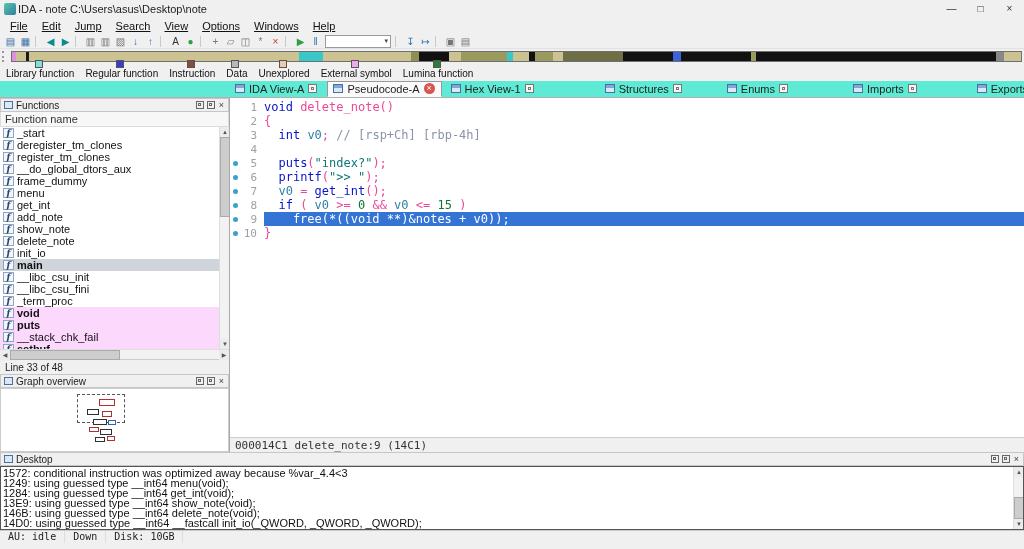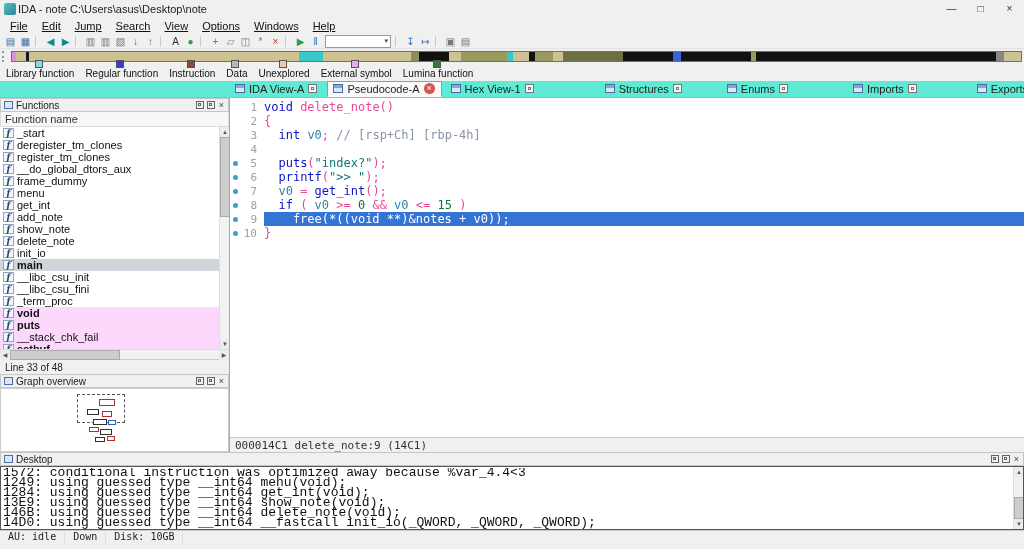--- a/index.html
+++ b/index.html
@@ -100,21 +100,21 @@
   .code-text { flex:1; white-space:pre; }
   .code-line.selected .code-text { background:#3474d4; color:#fff; }
   .tok-pl { color:#ec4899; } .tok-kw { color:#0a14c8; } .tok-call { color:#0a14c8; }
   .tok-var { color:#2e7fa8; } .tok-str { color:#0c7878; } .tok-num { color:#0c7830; }
   .tok-cmt { color:#8a93a8; } .tok-sel { color:#ffffff; }
   .code-status { height:15px; background:#f0f0f0; border-top:1px solid #ccc; font-family:"DejaVu Sans Mono", monospace; font-size:11px; color:#333; padding:1px 5px; }
 
   
   .output-panel { height:78px; display:flex; flex-direction:column; background:#f0f0f0; }
   .output-content { flex:1; position:relative; background:#fff; border:1px solid #555; overflow:hidden; }
-  .output-lines { position:absolute; top:1px; left:2px; right:11px; bottom:0; font-family:Liberation Mono, monospace; font-size:13px; line-height:10px; overflow:hidden; }
+  .output-lines { position:absolute; top:1px; left:2px; right:11px; bottom:0; font-family:Liberation Sans, sans-serif; font-size:11px; line-height:10px; overflow:hidden; }
   .out-line { height:10px; white-space:pre; }
 
   .idc-row { height:12px; background:#f0f0f0; display:flex; align-items:stretch; }
   .idc-tab { border:1px solid #999; border-top:none; background:#f7f7f7; padding:0 9px; font-size:10px; line-height:11px; color:#222; }
   .cli { flex:1; height:11px; border:1px solid #c9c9c9; background:#fff; margin-left:4px; margin-right:2px; font-size:10px; outline:none; }
 
   .statusbar { height:13px; background:#f0f0f0; border-top:1px solid #ccc; display:flex; align-items:center; font-family:"DejaVu Sans Mono", monospace; font-size:10px; color:#222; }
   .sb-cell { padding:0 8px; border-right:1px solid #ddd; height:12px; line-height:12px; }
 </style>
 </head>

